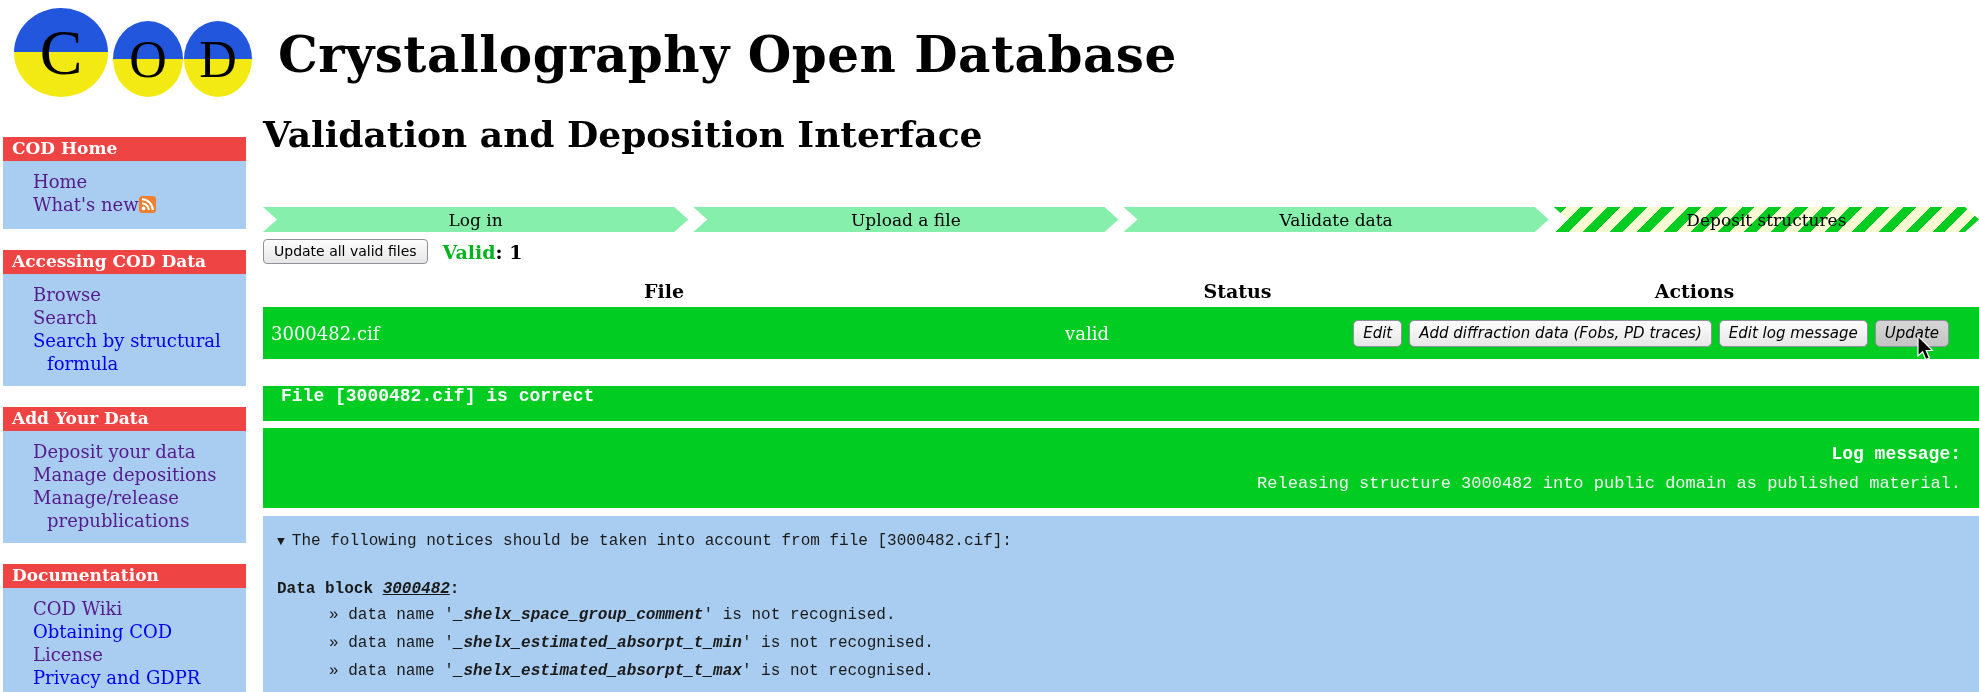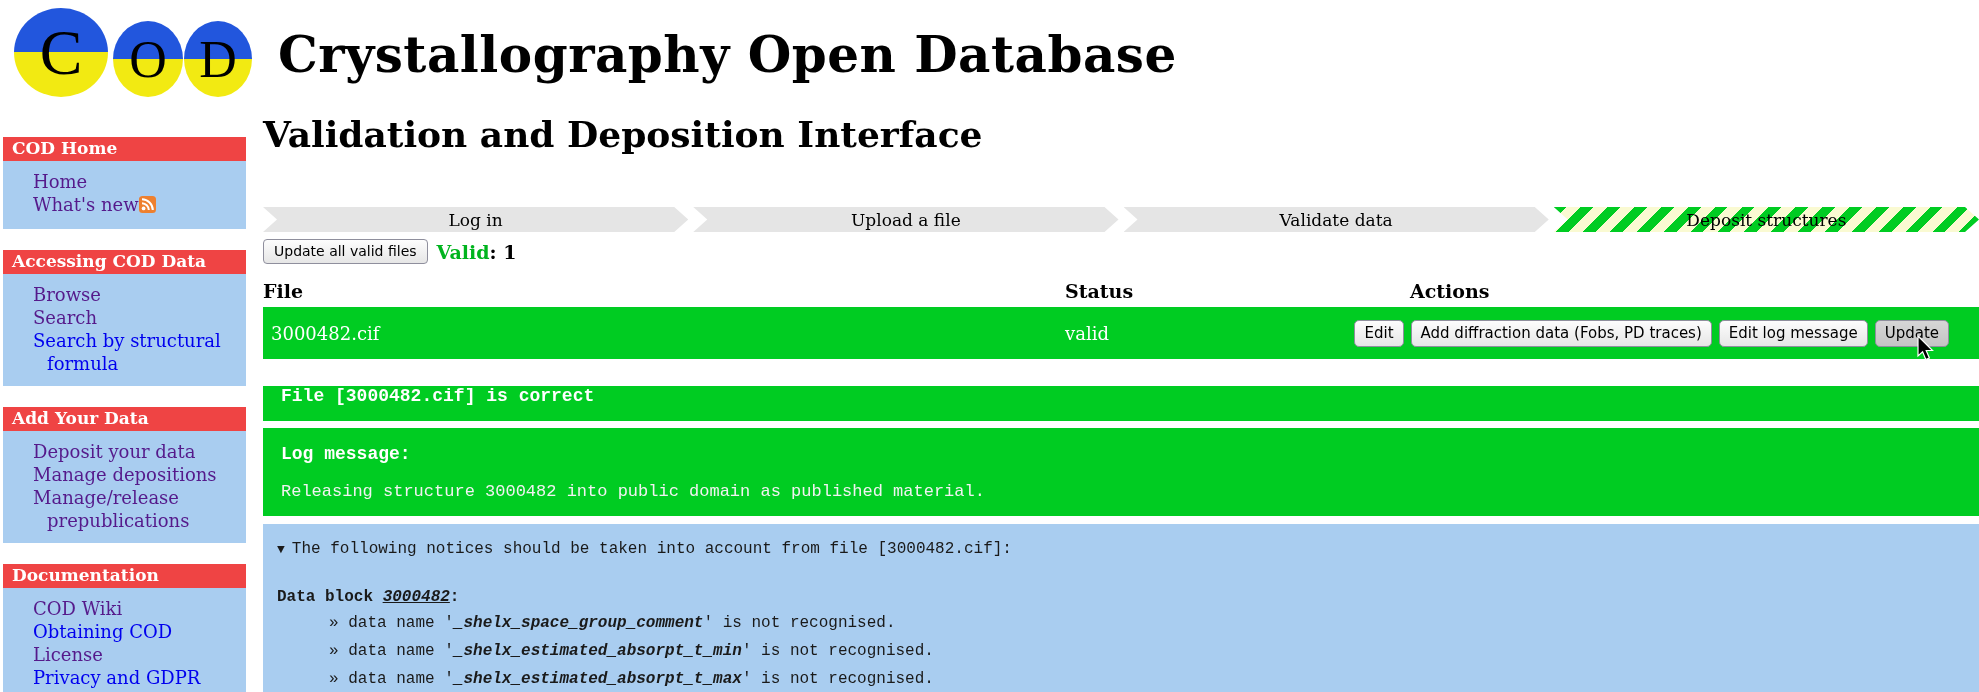--- a/index.html
+++ b/index.html
@@ -45,62 +45,62 @@
   a.fresh   { color: #0000ee; }
   .rss-icon { display: inline-block; vertical-align: -2px; margin-left: 5px; }
 
   
   .main { flex: 1; margin-left: 17px; min-width: 0; }
   .page-heading { font-size: 36px; font-weight: bold; margin-top: 13px; }
 
   
   .steps { display: flex; margin-top: 52px; height: 25px; }
   .step {
-    flex: 1; margin-right: 5px; background: #e5e5e5;
+    flex: 1; margin-right: 5px; background: #86efac;
     display: flex; align-items: center; justify-content: center;
     font-size: 17px; color: #000; text-decoration: none;
     clip-path: polygon(0 0, calc(100% - 14px) 0, 100% 50%, calc(100% - 14px) 100%, 0 100%, 14px 50%);
   }
   .step:last-child { margin-right: 0; }
   .step.hatched {
     background: repeating-linear-gradient(135deg,
       #00cc22 0px, #00cc22 9px, #fafad2 9px, #fafad2 19px);
     text-align: center;
   }
 
   
-  .toolbar { display: flex; align-items: center; margin-top: 7px; gap: 9px; }
+  .toolbar { display: flex; align-items: center; margin-top: 7px; gap: 15px; }
   .btn {
     font-family: "DejaVu Sans", sans-serif; font-size: 14px;
     background: linear-gradient(#fdfdfd, #e6e6e6);
     border: 1px solid #8f8f9d; border-radius: 4px;
     padding: 3px 10px 4px; color: #000; cursor: pointer; white-space: nowrap;
   }
   .btn.pressed { background: linear-gradient(#d6d6d6, #c4c4c4); }
   .valid-label { color: #00b41e; font-weight: bold; font-size: 19px; }
   .valid-sep, .valid-count { font-weight: bold; font-size: 19px; }
 
   
   .file-table { width: 100%; border-collapse: collapse; table-layout: fixed; margin-top: 14px; }
-  .file-table th { text-align: left; font-size: 19px; font-weight: bold; padding: 2px 0 5px 0; }
+  .file-table th { text-align: center; font-size: 19px; font-weight: bold; padding: 2px 0 5px 0; }
   .file-table td { background: #00cc22; color: #fff; font-size: 18px; height: 52px; vertical-align: middle; }
   td.file-cell { padding-left: 8px; }
   .actions-cell { text-align: right; }
   .actions-wrap { display: flex; gap: 7px; justify-content: flex-end; padding-right: 30px; }
-  .actions-wrap .btn { font-size: 15px; padding: 3px 9px 4px; border-radius: 5px; }
+  .actions-wrap .btn { font-size: 15px; padding: 3px 9px 4px; border-radius: 5px; font-style: italic; }
 
   
   .banner {
     background: #00cc22; color: #ffffff;
     font-family: "Liberation Mono", monospace;
   }
   .banner.b1 { margin-top: 27px; padding: 0 18px 15px 18px; font-size: 18px; font-weight: bold; }
-  .banner.b2 { margin-top: 7px;  padding: 16px 18px 15px 18px; }
+  .banner.b2 { margin-top: 7px;  padding: 16px 18px 15px 18px; text-align: right; }
   .banner.b2 .log-title { font-size: 18px; font-weight: bold; }
-  .banner.b2 .log-body  { font-size: 17px; margin-top: 18px; color: #f2f2f2; }
+  .banner.b2 .log-body  { font-size: 17px; margin-top: 10px; color: #f2f2f2; }
 
   
   .notices {
     margin-top: 8px; background: #a9cdf0; color: #1a1a1a;
     font-family: "Liberation Mono", monospace; font-size: 16px;
     padding: 15px 10px 40px 14px; min-height: 180px;
   }
   .notice-summary { line-height: 21px; }
   .tri { display: inline-block; font-size: 13px; margin-right: 7px; cursor: pointer; }
   .block-line { margin-top: 28px; font-weight: bold; }

